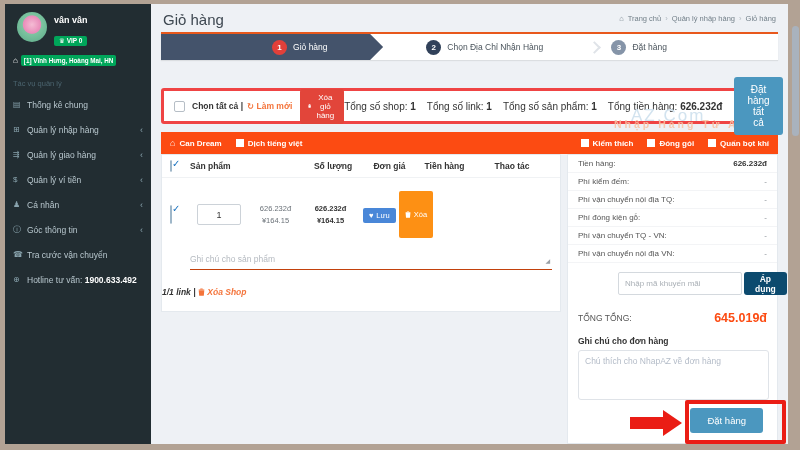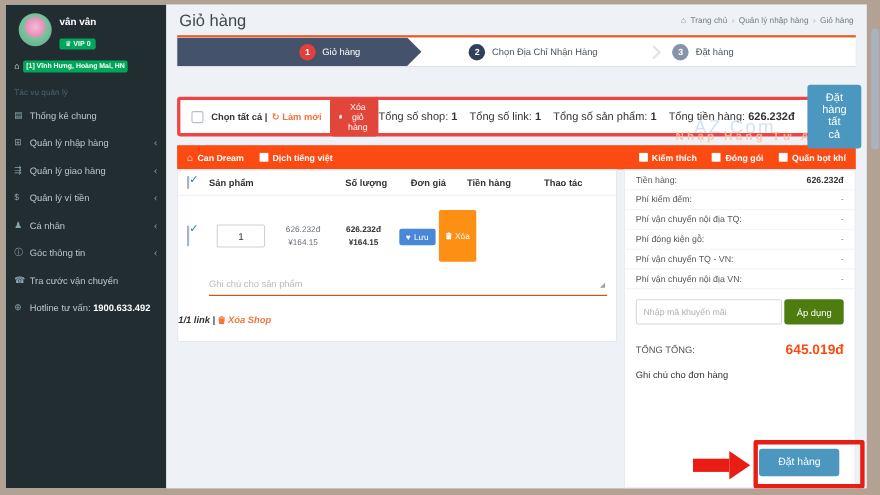--- a/index.html
+++ b/index.html
@@ -92,28 +92,28 @@
   .note-input::placeholder { color:#b5bac0; }
   .resize-g { position:absolute; right:10px; bottom:8px; color:#9aa0a6; font-size:6px; }
   .cart-footer { text-align:left; padding:15px 0 14px; font-size:8.5px; color:#333; font-weight:bold;font-style:italic; }
   .del-shop { color:#f4743b; cursor:pointer; font-weight:bold; }
   .tr-ic { display:inline-block; vertical-align:-1px; }
 
   .summary-card { width:211px; flex-shrink:0; background:#fff; border:1px solid #e4e9ee; height:290px; position:relative; }
   .fee-row { display:flex; justify-content:space-between; align-items:center; height:18px; padding:0 10px; border-bottom:1px solid #f3f4f6; font-size:8px; color:#555; }
   .fee-val { color:#8a9097; }
   .fee-val.b { color:#333; font-weight:bold; }
-  .coupon-row { display:flex; gap:2px; padding:9px 10px 7px; }
+  .coupon-row { display:flex; gap:2px; padding:9px 10px 7px;margin-left:40px; }
   .coupon-input { flex:1; height:23px; border:1px solid #d4d9de; border-radius:2px; font-size:8px; padding:0 6px; font-family:inherit; color:#333; }
   .coupon-input::placeholder { color:#aab0b6; }
-  .btn-apply { background:#4d7c0f; font-size:8.5px; font-weight:normal; padding:0 11px; border-radius:3px;text-align:center; }
+  .btn-apply { background:#0c4a6e; font-size:8.5px; font-weight:bold; padding:0 11px; border-radius:3px;text-align:center; }
   .total-row { display:flex; justify-content:space-between; align-items:center; padding:9px 10px 7px; }
   .total-label { font-size:8.5px; color:#555; }
   .total-val { font-size:12.5px; font-weight:bold; color:#fc4b12; }
-  .onote-label { font-size:8.5px; font-weight:normal; color:#333; padding:4px 10px 4px; }
+  .onote-label { font-size:8.5px; font-weight:bold; color:#333; padding:4px 10px 4px; }
   .onote { display:block; width:191px; margin:0 10px; height:50px; border:1px solid #dfe3e8; border-radius:3px; resize:none; font-size:8.5px; padding:5px 6px; font-family:inherit; color:#333; }
   .onote::placeholder { color:#b4bcc8; }
   .btn-order { background:#4b97bf; font-size:9.5px; padding:7px 17px; position:absolute; right:14px; bottom:10px; z-index:6; }
 
   
   .hl-box { position:absolute; right:2px; bottom:0; width:101px; height:44px; border:4px solid #ea1d15; border-radius:2px; z-index:8; pointer-events:none; }
   .hl-arrow { position:absolute; right:106px; bottom:8px; display:flex; align-items:center; z-index:8; pointer-events:none; }
   .hl-shaft { width:33px; height:12px; background:#ea1d15; }
   .hl-head { width:0; height:0; border-top:13px solid transparent; border-bottom:13px solid transparent; border-left:19px solid #ea1d15; }
 
@@ -319,20 +319,21 @@
           </div>
         <div class="coupon-row">
           <input class="coupon-input" placeholder="Nhập mã khuyến mãi" style="">
           <button class="btn btn-apply">Áp dụng</button>
         </div>
         <div class="total-row">
           <span class="total-label">TỔNG TỔNG:</span>
           <span class="total-val">645.019đ</span>
         </div>
         <div class="onote-label">Ghi chú cho đơn hàng</div>
+        <textarea class="onote" placeholder="Chú thích cho NhapAZ về đơn hàng" style=""></textarea>
         <button class="btn btn-order">Đặt hàng</button>
       </div>
     </div>
 
     <div class="hl-arrow">
         <div class="hl-shaft"></div>
         <div class="hl-head"></div>
       </div>
     <div class="hl-box"></div>
   </main>

